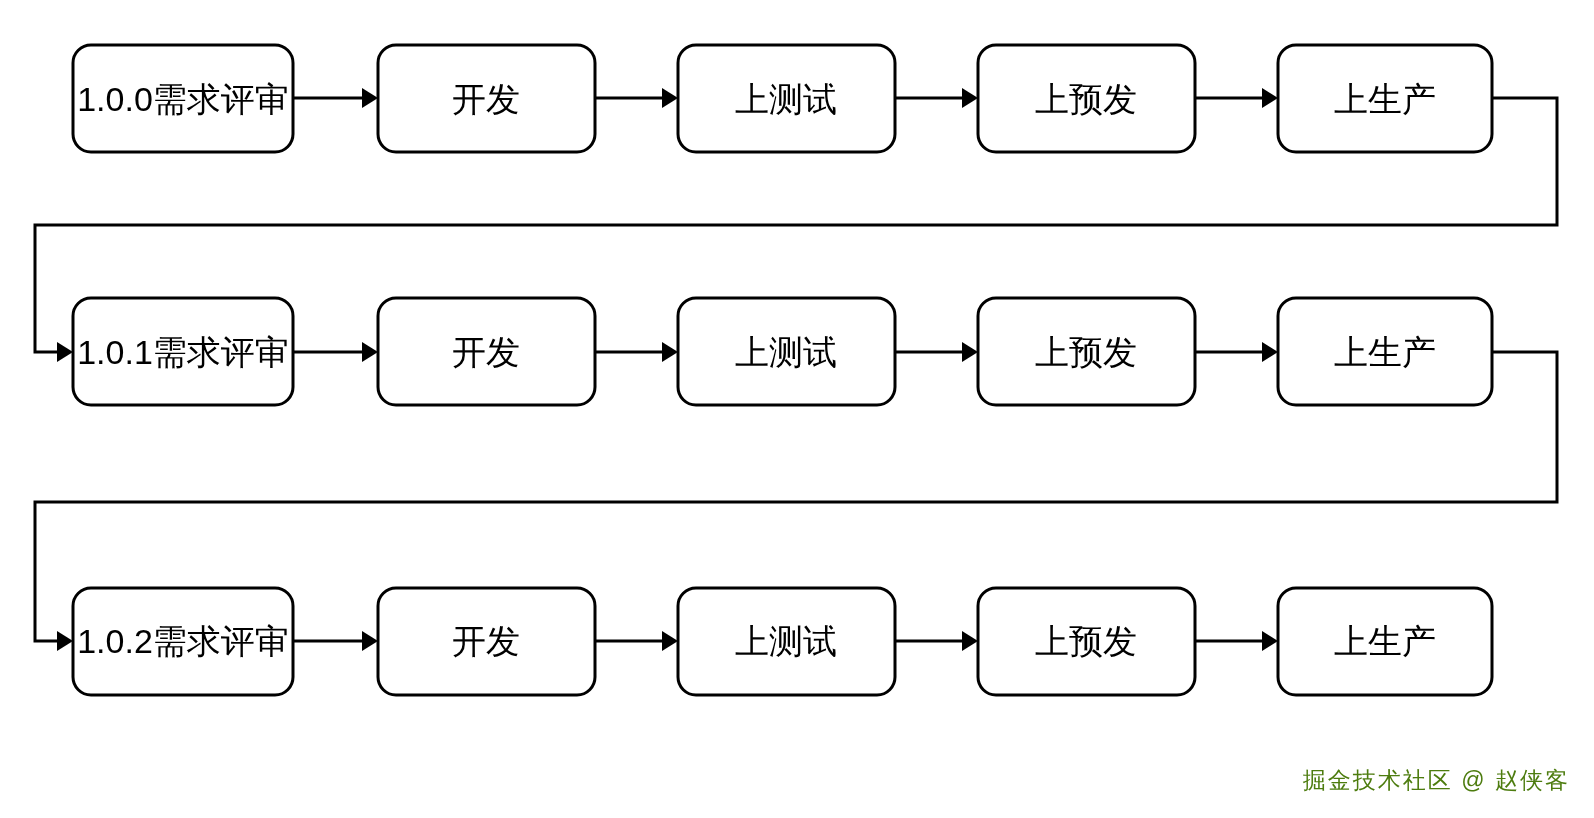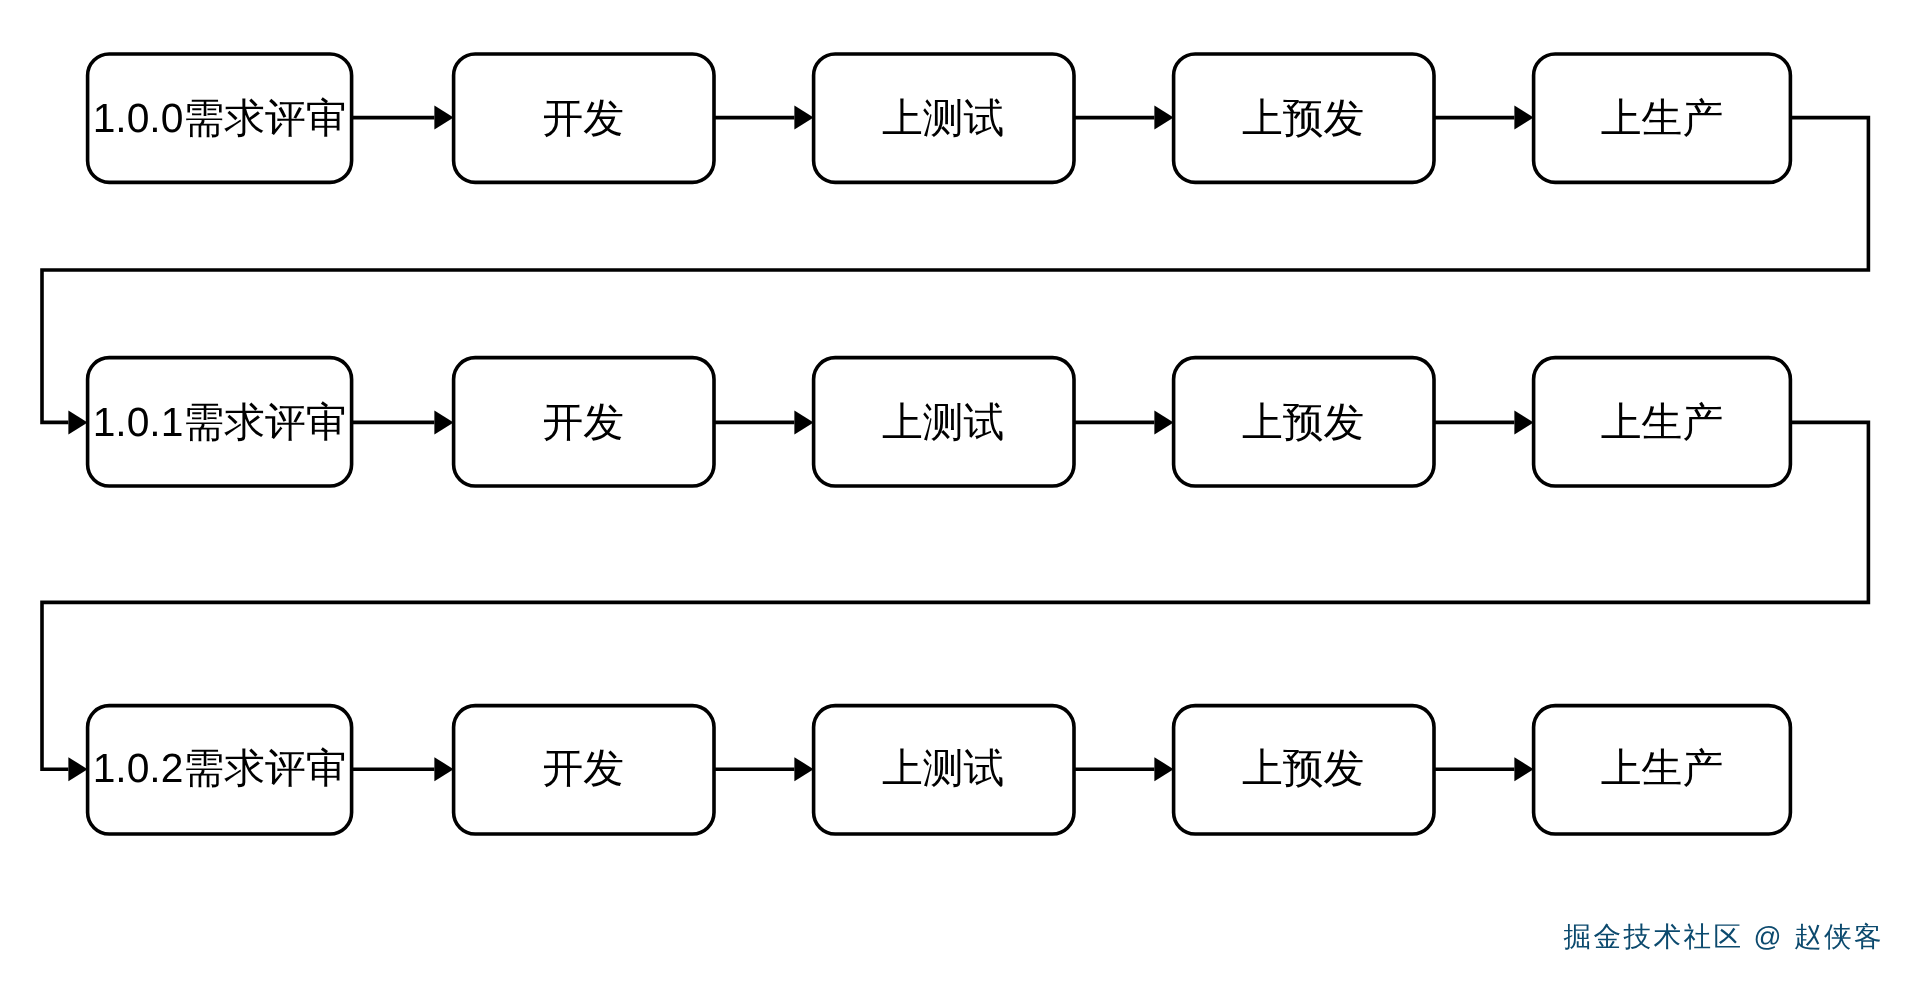--- a/index.html
+++ b/index.html
@@ -48,21 +48,21 @@
     fill: #000000;
     stroke: none;
   }
   .watermark {
     position: absolute;
     right: 24px;
     bottom: 22px;
     font-family: "Liberation Sans", "DejaVu Sans", sans-serif;
     font-size: 23px;
     letter-spacing: 2px;
-    color: #0c4a6e;
+    color: #4d7c0f;
     text-shadow: 0 1px 0 #ffffff;
     user-select: none;
     white-space: nowrap;
   }
 </style>
 </head>
 <body>
 
 <div id="canvas">
 

